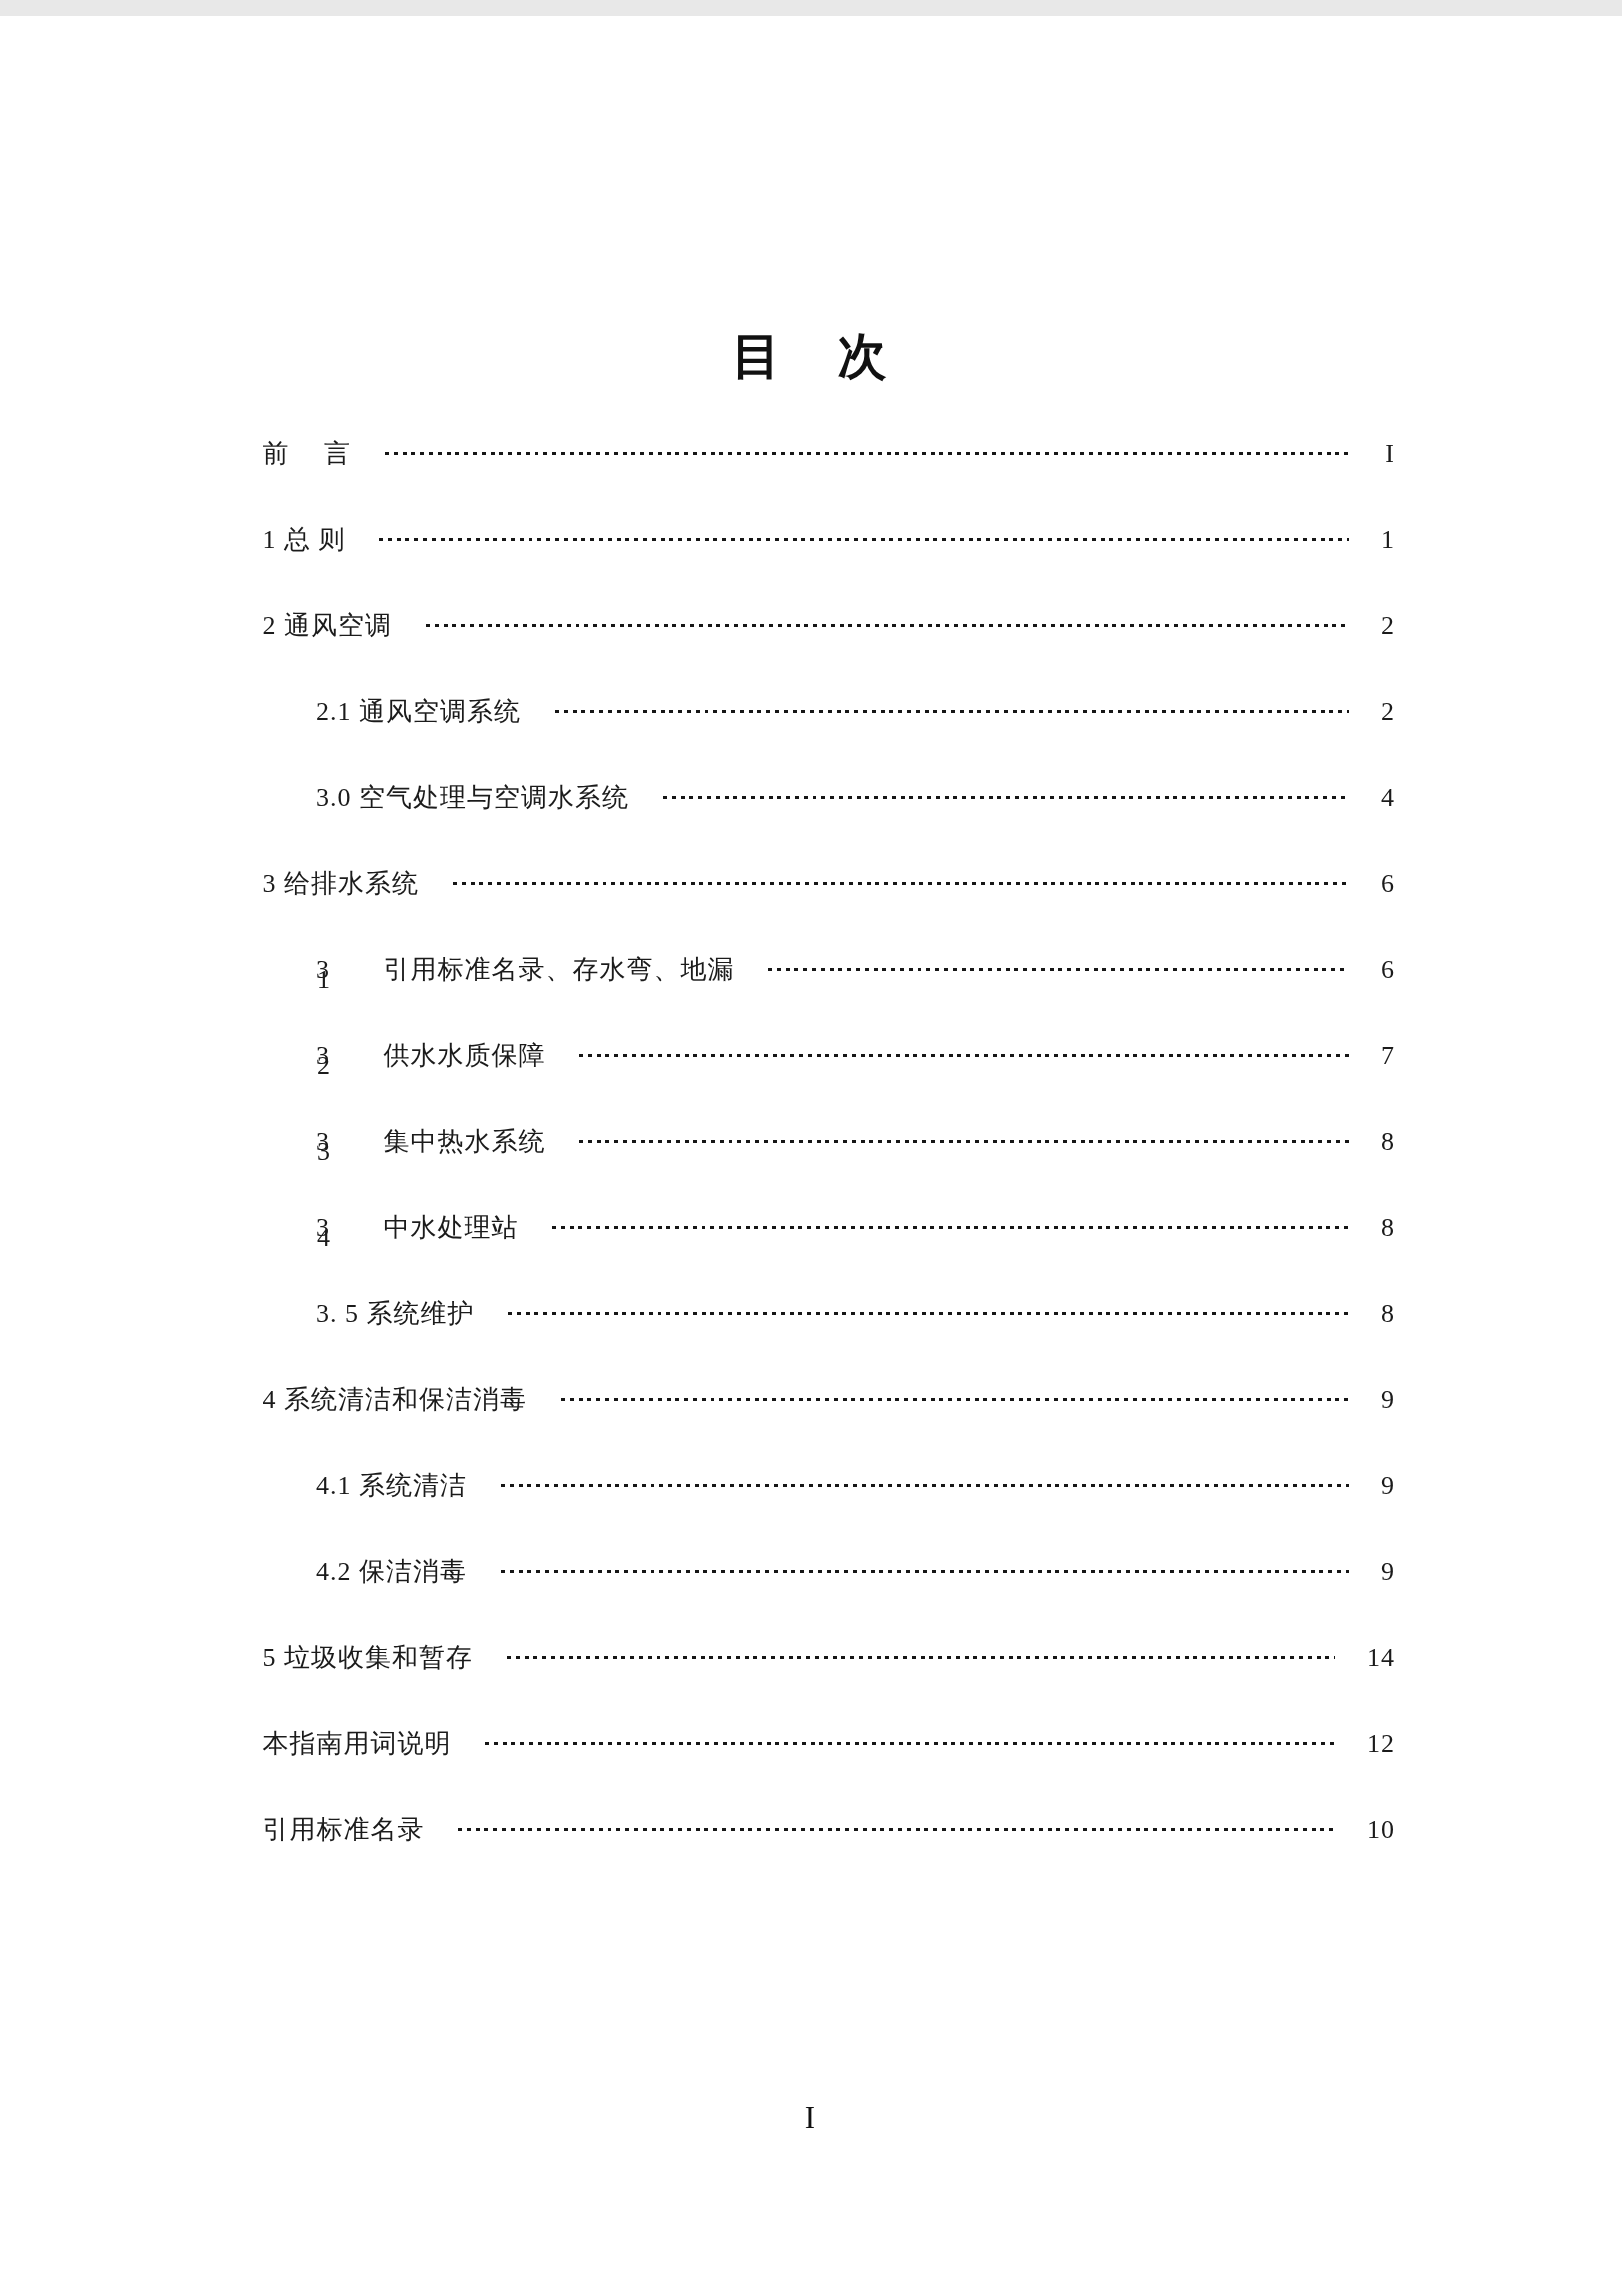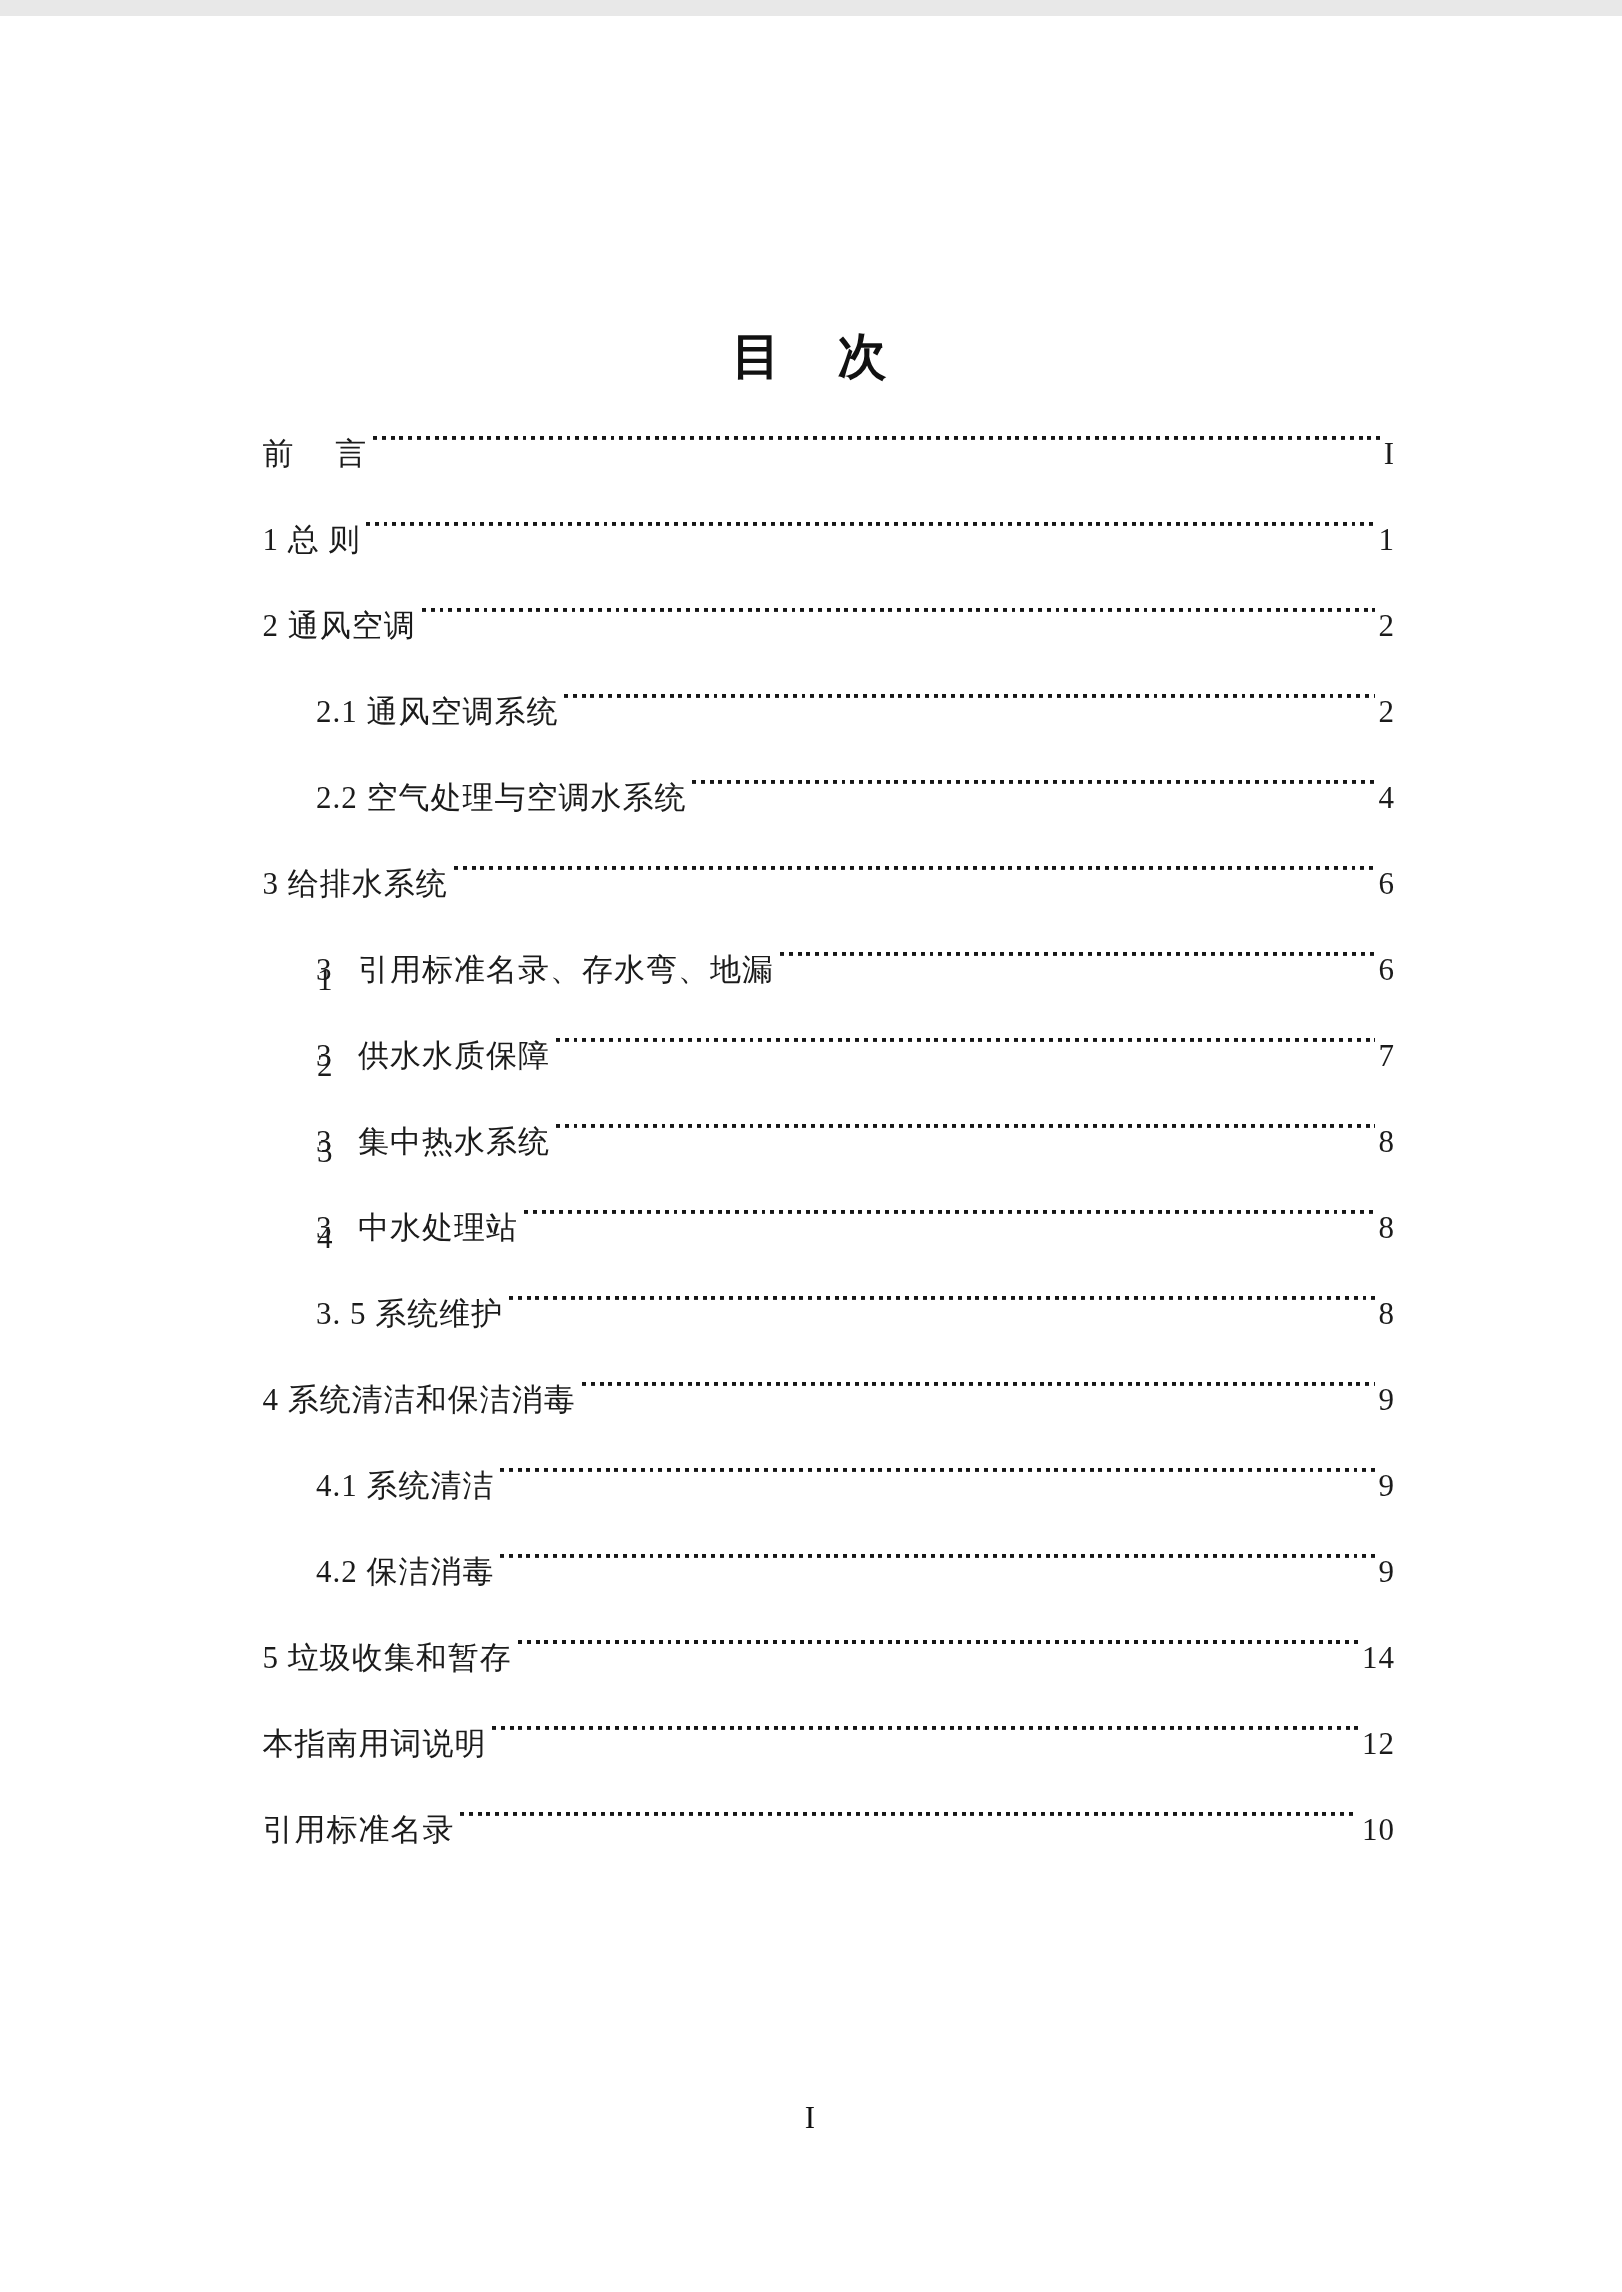--- a/index.html
+++ b/index.html
@@ -27,25 +27,26 @@
   }
 
   .toc {
     margin-top: 51px;
     padding-left: 245px;
     padding-right: 227px;
   }
 
   .row {
     display: flex;
-    align-items: flex-start;
-    font-size: 31px;
+    align-items: center;
+    font-size: 26px;
     line-height: 35px;
     margin-bottom: 51px;
     white-space: pre;
+    gap: 28px;
   }
 
   .lbl { flex: 0 0 auto; letter-spacing: 1px; }
 
   .leader {
     flex: 1 1 auto;
     min-width: 23.5px;
     height: 3.9px;
     margin: 0 3.9px 0 5.9px;
     background-image: repeating-linear-gradient(
@@ -81,21 +82,21 @@
 
 <div class="page">
 
   <h1 class="doc-title">目　次</h1>
 
   <div class="toc">
       <div class="row" style="margin-left: 17.6px;"><span class="lbl">前　 言</span><span class="leader"></span><span class="pg">I</span></div>
       <div class="row" style="margin-left: 17.6px;"><span class="lbl">1 总 则</span><span class="leader"></span><span class="pg">1</span></div>
       <div class="row" style="margin-left: 17.6px;"><span class="lbl">2 通风空调</span><span class="leader"></span><span class="pg">2</span></div>
       <div class="row" style="margin-left: 71px;"><span class="lbl">2.1 通风空调系统</span><span class="leader"></span><span class="pg">2</span></div>
-      <div class="row" style="margin-left: 71px;"><span class="lbl">2.2 空气处理与空调水系统</span><span class="leader"></span><span class="pg">4</span></div>
+      <div class="row" style="margin-left: 71px;"><span class="lbl">3.0 空气处理与空调水系统</span><span class="leader"></span><span class="pg">4</span></div>
       <div class="row" style="margin-left: 17.6px;"><span class="lbl">3 给排水系统</span><span class="leader"></span><span class="pg">6</span></div>
       <div class="row" style="margin-left: 71px;"><span class="ovl"><span class="digit-top">3</span><span class="digit-bottom">1</span></span><span class="lbl">引用标准名录、存水弯、地漏</span><span class="leader"></span><span class="pg">6</span></div>
       <div class="row" style="margin-left: 71px;"><span class="ovl"><span class="digit-top">3</span><span class="digit-bottom">2</span></span><span class="lbl">供水水质保障</span><span class="leader"></span><span class="pg">7</span></div>
       <div class="row" style="margin-left: 71px;"><span class="ovl"><span class="digit-top">3</span><span class="digit-bottom">3</span></span><span class="lbl">集中热水系统</span><span class="leader"></span><span class="pg">8</span></div>
       <div class="row" style="margin-left: 71px;"><span class="ovl"><span class="digit-top">3</span><span class="digit-bottom">4</span></span><span class="lbl">中水处理站</span><span class="leader"></span><span class="pg">8</span></div>
       <div class="row" style="margin-left: 71px;"><span class="lbl">3. 5 系统维护</span><span class="leader"></span><span class="pg">8</span></div>
       <div class="row" style="margin-left: 17.6px;"><span class="lbl">4 系统清洁和保洁消毒</span><span class="leader"></span><span class="pg">9</span></div>
       <div class="row" style="margin-left: 71px; font-family: Liberation Serif, serif;"><span class="lbl">4.1 系统清洁</span><span class="leader"></span><span class="pg">9</span></div>
       <div class="row" style="margin-left: 71px;"><span class="lbl">4.2 保洁消毒</span><span class="leader"></span><span class="pg">9</span></div>
       <div class="row" style="margin-left: 17.6px;"><span class="lbl">5 垃圾收集和暂存</span><span class="leader"></span><span class="pg">14</span></div>

